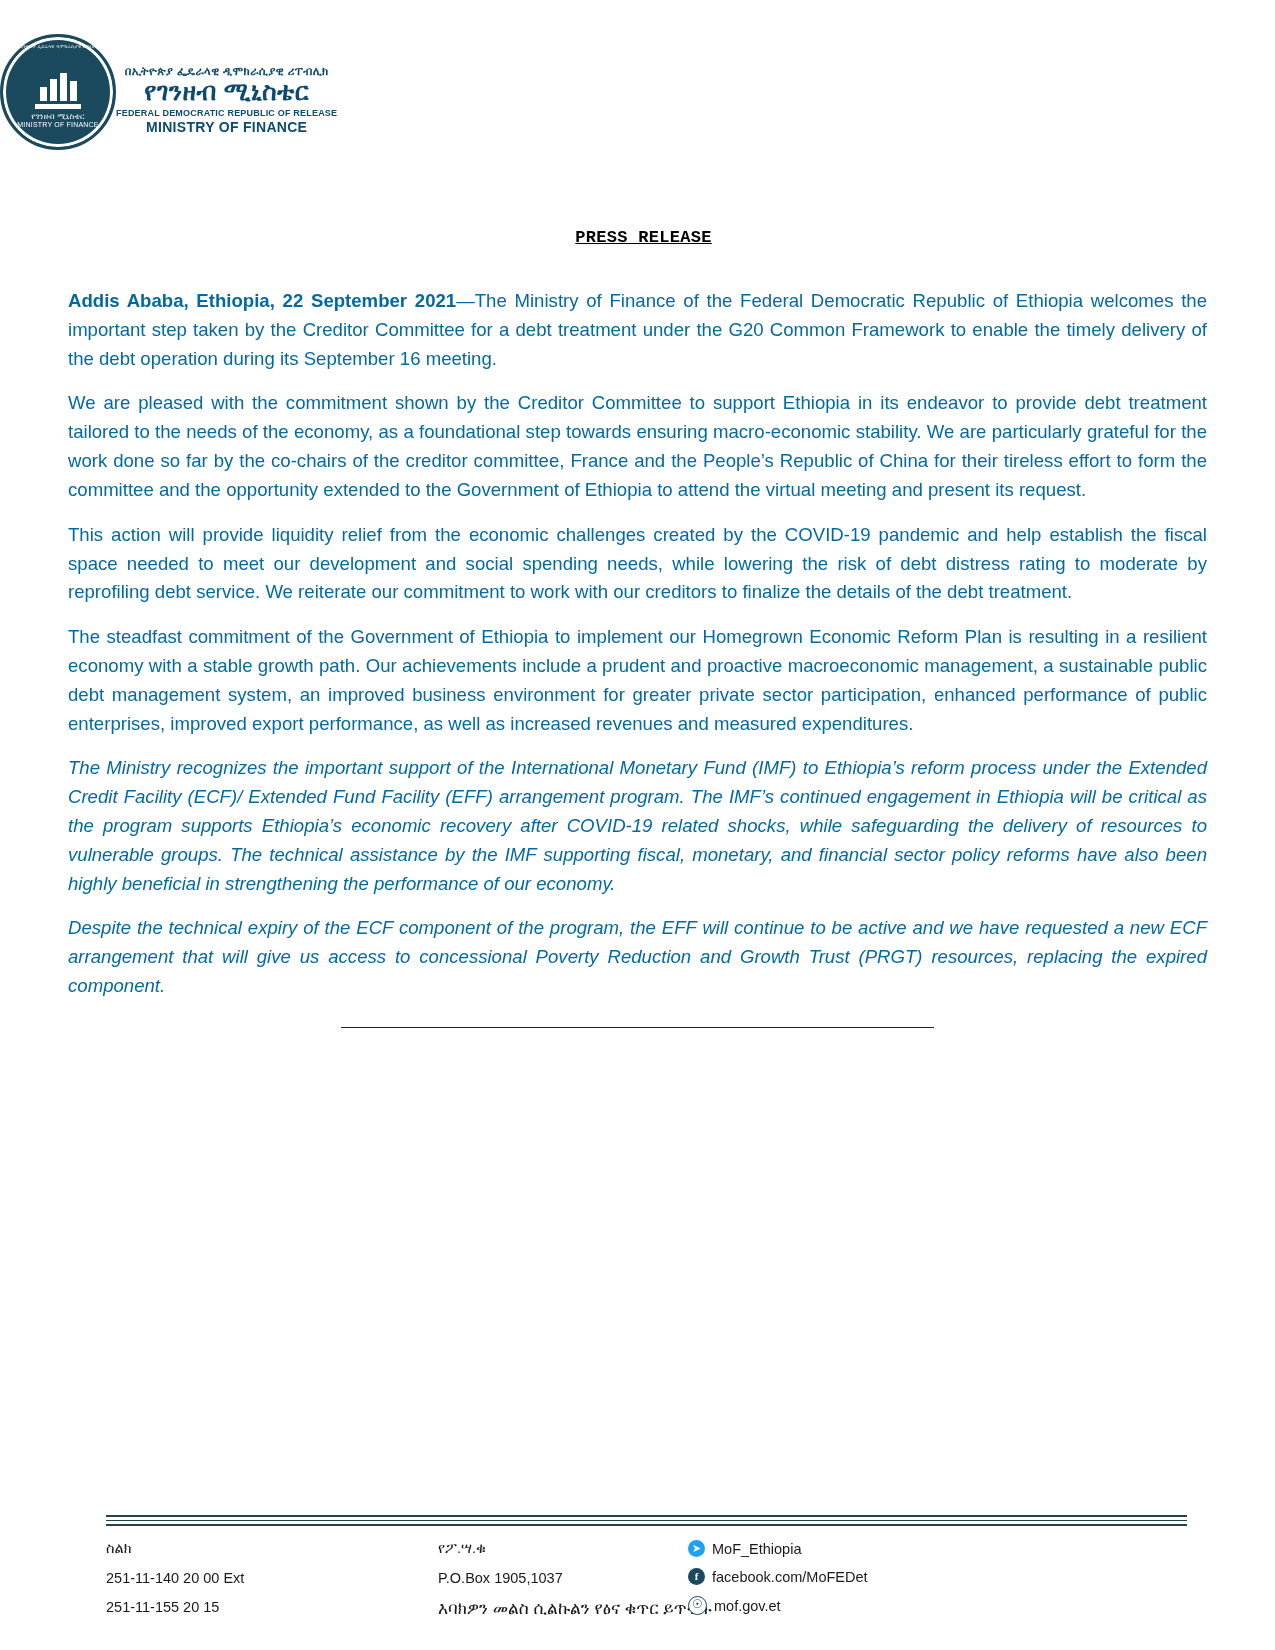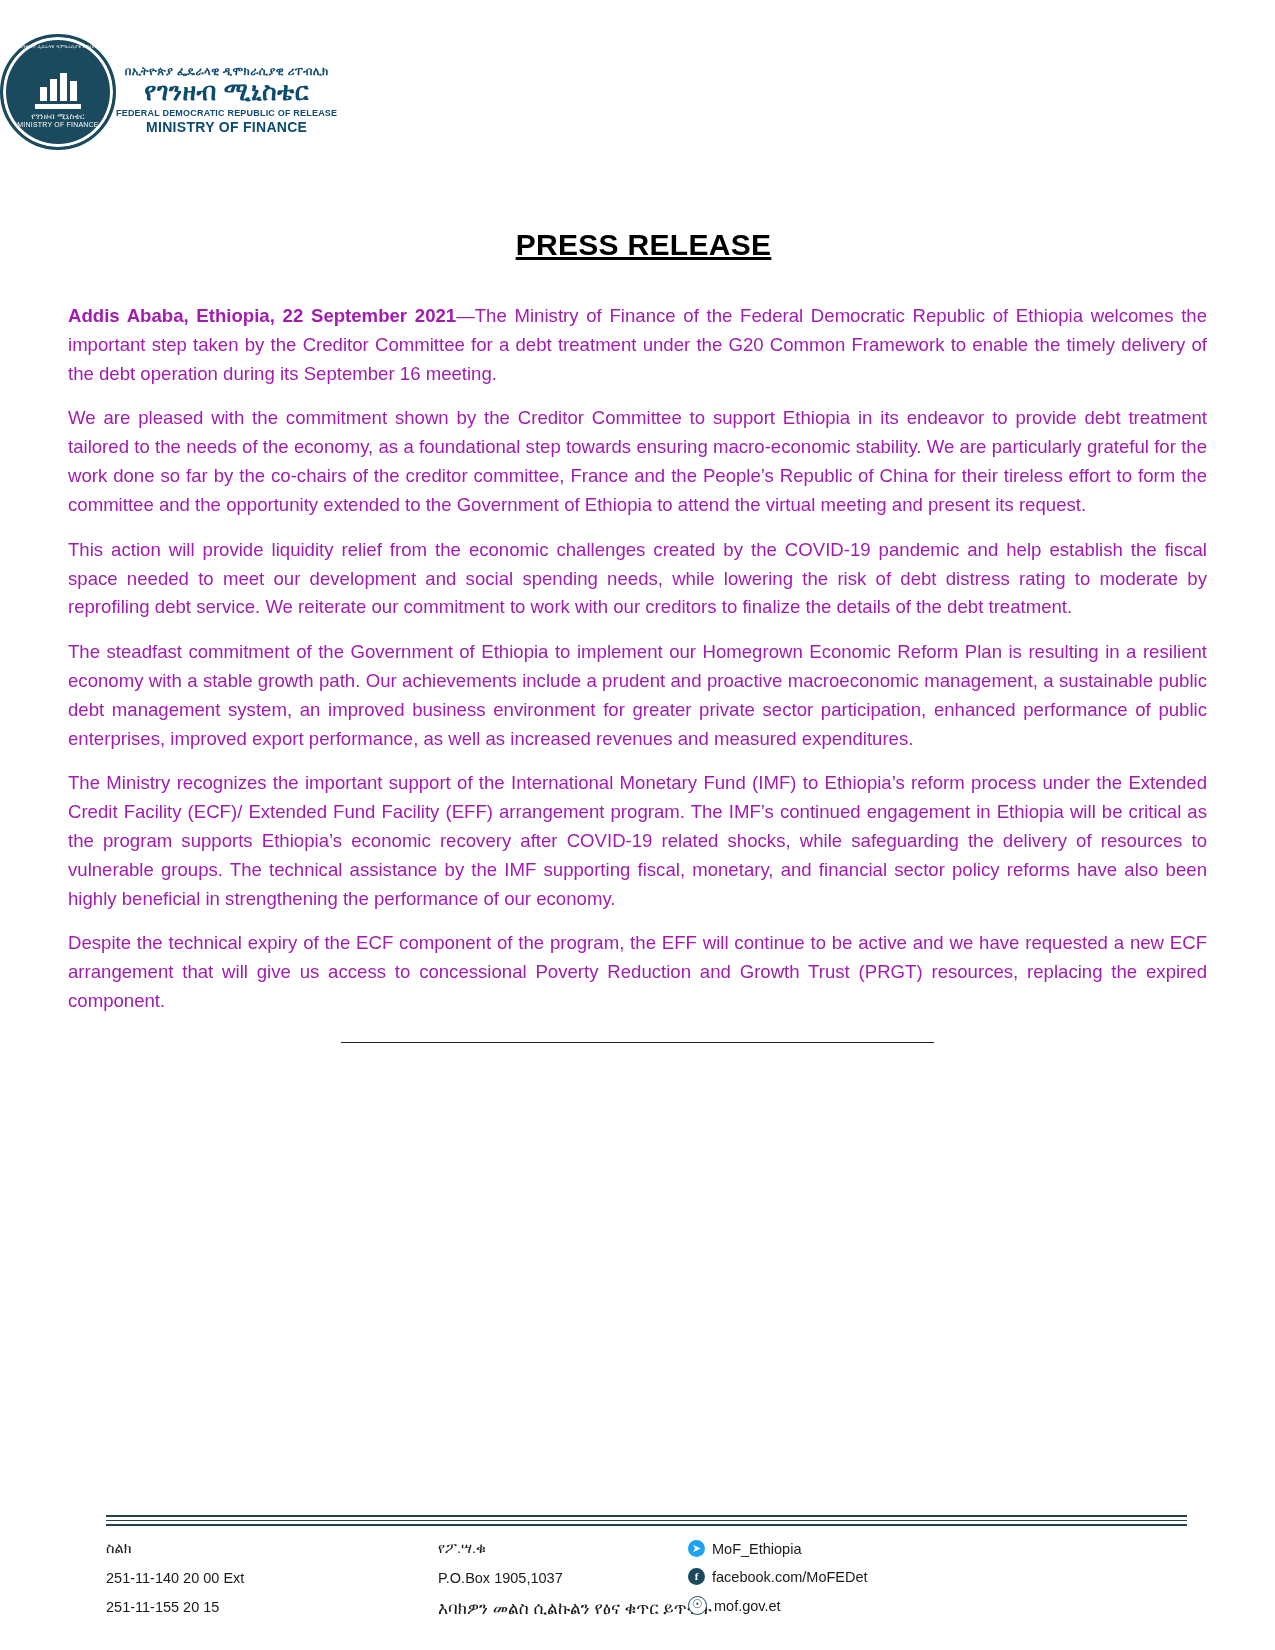--- a/index.html
+++ b/index.html
@@ -115,43 +115,44 @@
     font-size: 14px;
     font-family: "Liberation Sans", sans-serif;
     font-weight: bold;
     margin-top: 2px;
     letter-spacing: 0.3px;
   }
 
   
   .doc-title {
     text-align: center;
-    font-size: 30px;
+    font-size: 17px;
     font-weight: bold;
     text-decoration: underline;
     margin-top: 78px;
-    font-family: Liberation Sans, sans-serif;
+    font-family: Liberation Mono, monospace;
     letter-spacing: 0.3px;
     padding-left: 12px;
   }
   .content {
     margin: 0 68px;
     padding-top: 40px;
   }
   p.para {
     font-size: 18.6px;
     line-height: 1.55;
     text-align: justify;
     text-justify: inter-word;
     margin: 0 0 16px 0;
     font-family: "Liberation Sans", sans-serif;
-    color: #a21caf;
+    color: #0369a1;
   }
   p.para.gap {
     margin-top: 5px;
+    font-style: italic;
   }
   .lead-bold { font-weight: bold; }
 
   .hr-center {
     width: 52%;
     margin: 26px auto 0 auto;
     border: 0;
     border-top: 1px solid #222;
   }
 

